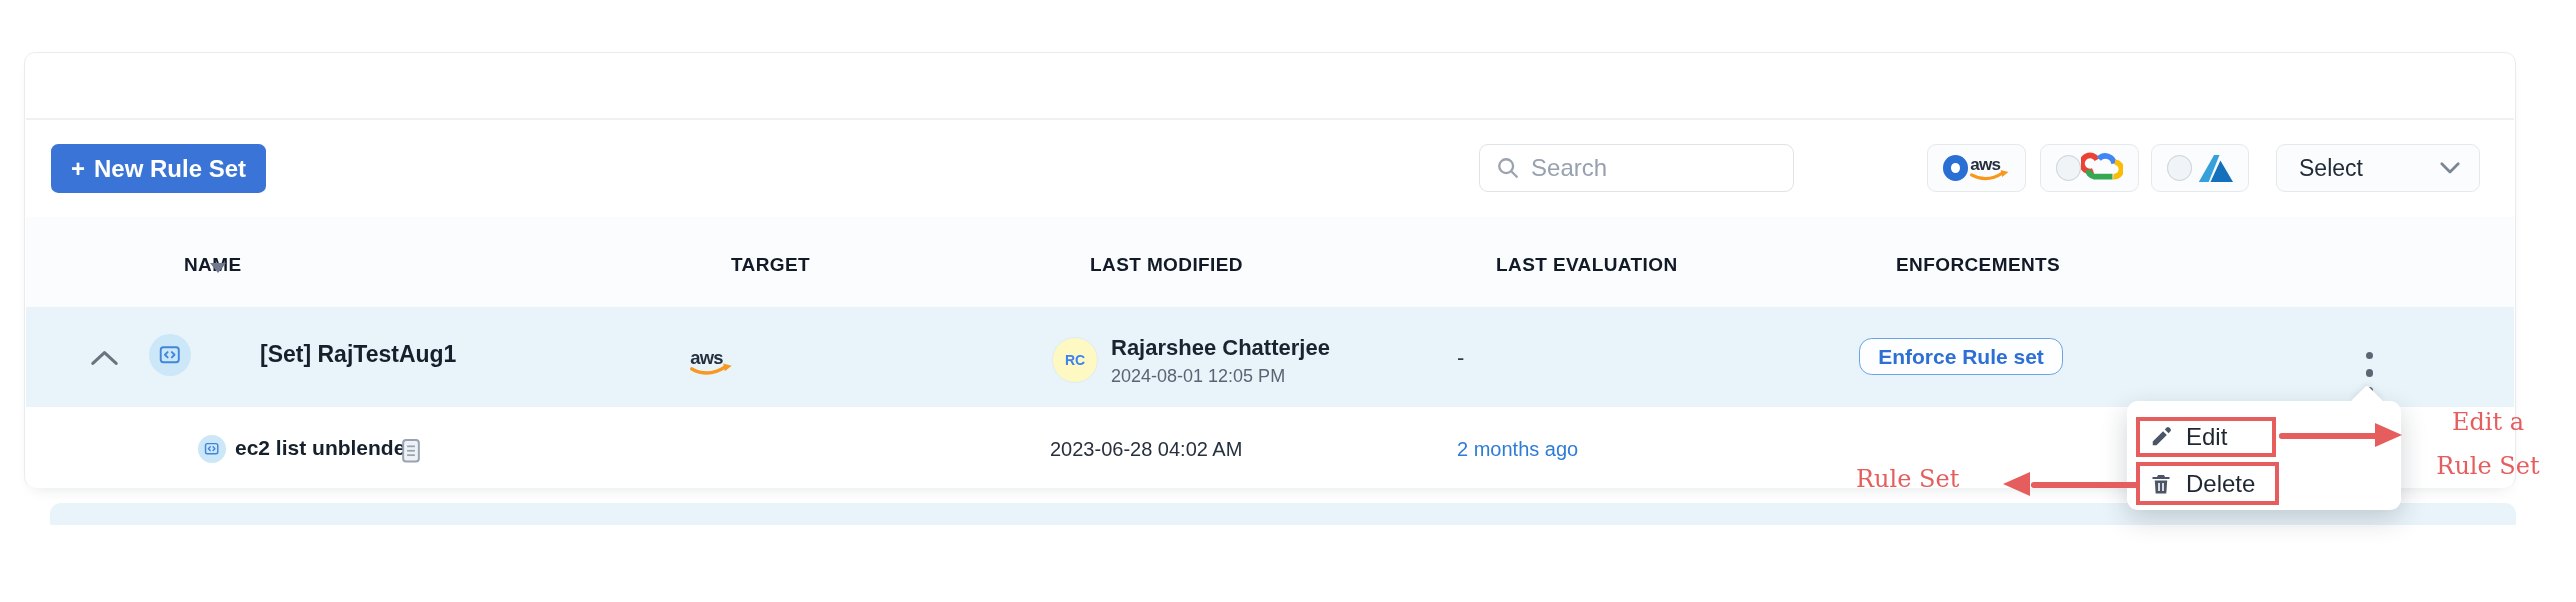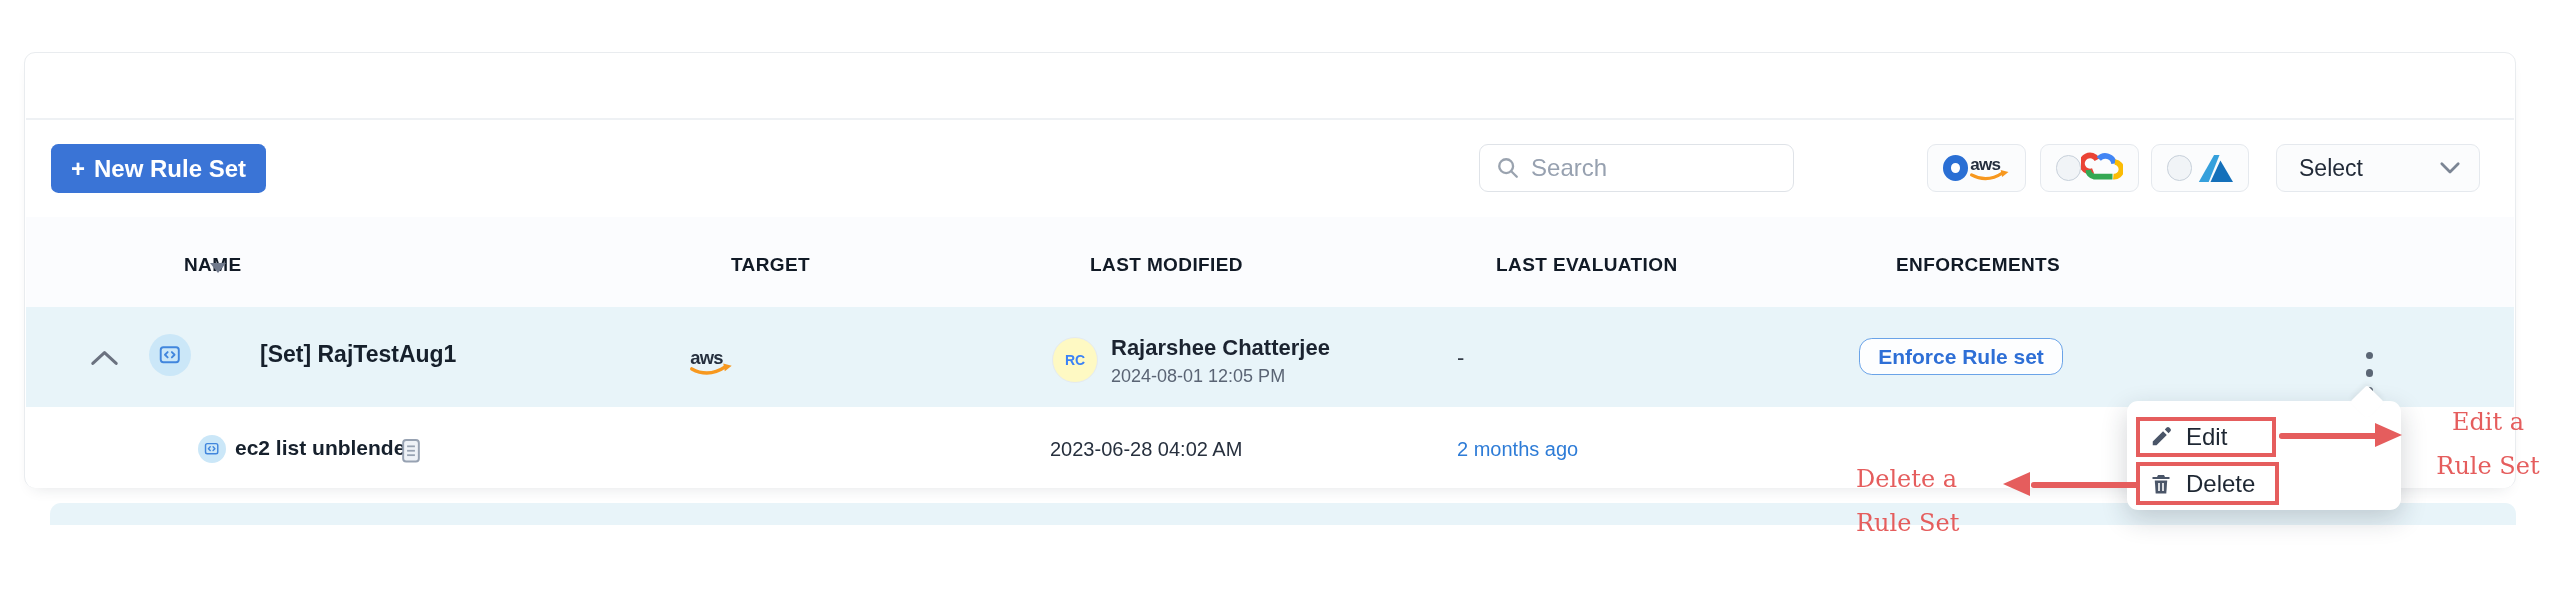--- a/index.html
+++ b/index.html
@@ -223,18 +223,17 @@
   <div class="abs ann-head-r" style="left:2375px;top:423px;"></div>
 
   <div class="abs ann-line" style="left:2031px;top:482px;width:108px;"></div>
   <div class="abs ann-head-l" style="left:2003px;top:472px;"></div>
 
   <div class="abs ann-text" style="left:2406px;top:400px;width:164px;text-align:center;">
     <div>Edit a</div>
     <div>Rule Set</div>
   </div>
   <div class="abs ann-text" style="left:1856px;top:457px;width:182px;">
-    <div>Delete a</div>
     <div>Rule Set</div>
   </div>
 
 </div>
 
 
 </body></html>

